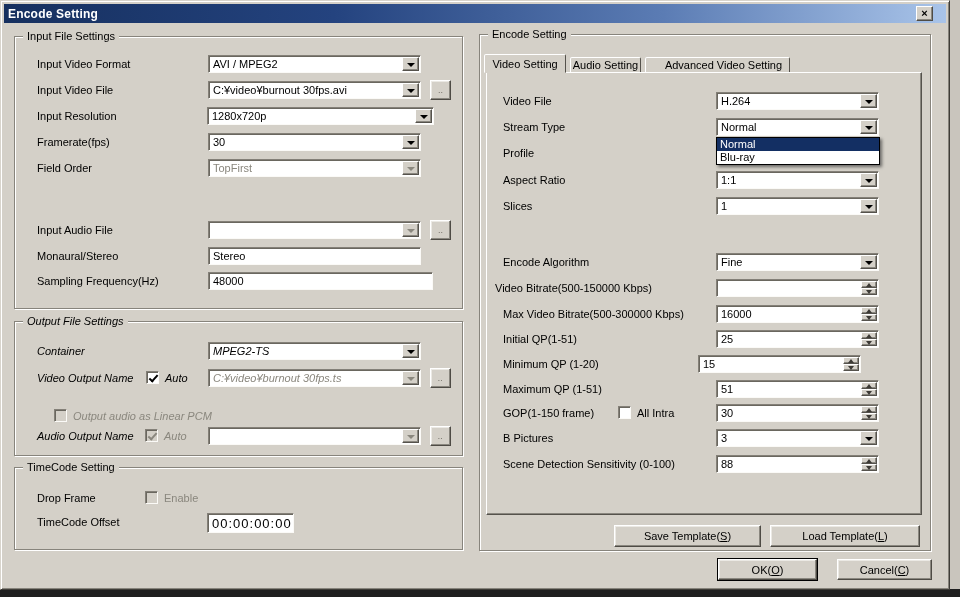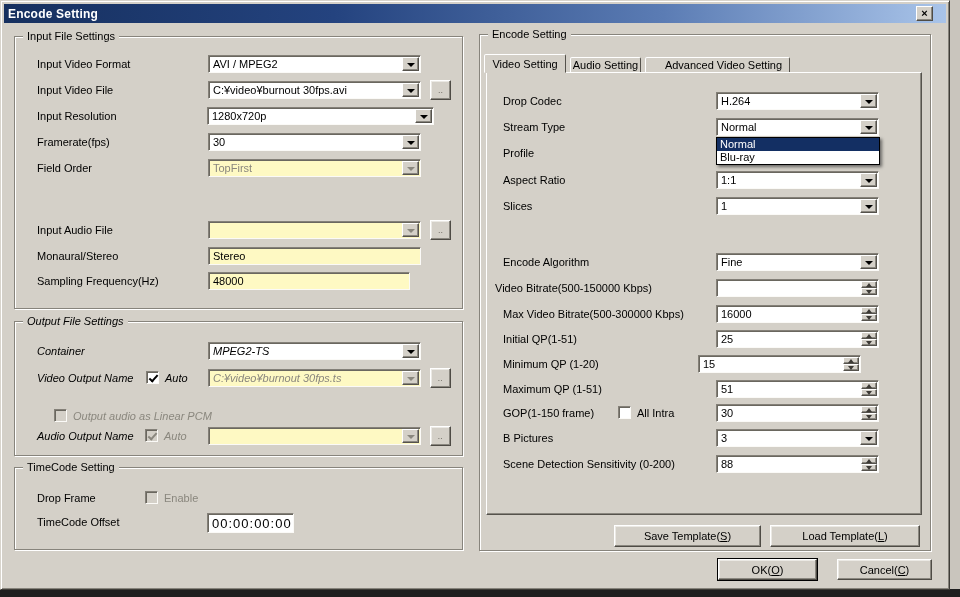--- a/index.html
+++ b/index.html
@@ -43,21 +43,21 @@
   .lbl { position:absolute; font-size:11px; line-height:18px; color:#000; white-space:nowrap; }
   .lbl.dis { color:#8a877e; }
 
   .field {
     position:absolute; height:18px; background:#ffffff;
     border:1px solid; border-color:#848078 #fbfaf7 #fbfaf7 #848078;
     box-shadow: inset 1px 1px 0 #6a675f;
     font-size:11px; line-height:15px; color:#000;
   }
   .field .ftext { position:absolute; left:4px; top:1px; right:2px; white-space:nowrap; overflow:hidden; }
-  .field.gray { background:#fef9c3; }
+  .field.gray { background:#ffffff; }
   .field.dis .ftext { color:#8a877e; }
 
   .cbtn {
     position:absolute; top:1px; right:1px; bottom:1px; width:17px;
     background:#d4d0c8; border:1px solid; border-color:#ffffff #55524c #55524c #ffffff;
     box-shadow: inset -1px -1px 0 #8a877f;
     display:flex; align-items:center; justify-content:center;
   }
   .cbtn::after { content:""; width:0; height:0; border-left:4px solid transparent; border-right:4px solid transparent; border-top:4px solid #000; transform:translateY(1px); }
   .combo.dis .cbtn::after { border-top-color:#8a877e; }
@@ -184,21 +184,21 @@
 
     <div class="row" style="top:210px;">
       <span class="lbl" style="left:22px;">Monaural/Stereo</span>
       <div class="field gray" style="left:193px; width:213px;">
         <span class="ftext">Stereo</span>
       </div>
     </div>
 
     <div class="row" style="top:235px;">
       <span class="lbl" style="left:22px;">Sampling Frequency(Hz)</span>
-      <div class="field gray" style="left:193px; width:202px;">
+      <div class="field gray" style="left:193px; width:225px;">
         <span class="ftext">48000</span>
       </div>
     </div>
   </div>
 
   <div class="group" style="left:13px; top:320px; width:449px; height:135px;font-style:italic;">
     <span class="group-label">Output File Settings</span>
 
     <div class="row" style="top:20px;">
       <span class="lbl" style="left:22px;">Container</span>
@@ -256,21 +256,21 @@
   <div class="group" style="left:478px; top:33px; width:452px; height:517px;">
     <span class="group-label">Encode Setting</span>
 
     <div class="tab active" style="left:4px; top:19px; width:82px; height:19px;">Video Setting</div>
     <div class="tab" style="left:90px; top:22px; width:71px; height:16px;">Audio Setting</div>
     <div class="tab" style="left:165px; top:22px; width:145px; height:16px;padding-left:12px;">Advanced Video Setting</div>
 
     <div class="panel" style="left:6px; top:37px; width:436px; height:443px;">
 
       <div class="row" style="top:19px;">
-        <span class="lbl" style="left:16px;">Drop Codec</span>
+        <span class="lbl" style="left:16px;">Video File</span>
         <div class="field combo" style="left:229px; width:163px;">
           <span class="ftext">H.264</span>
           <span class="cbtn"></span>
         </div>
       </div>
 
       <div class="row" style="top:45px;">
         <span class="lbl" style="left:16px;">Stream Type</span>
         <div class="field combo" style="left:229px; width:163px;">
           <span class="ftext">Normal</span>
@@ -380,21 +380,21 @@
 
       <div class="row" style="top:356px;">
         <span class="lbl" style="left:16px;">B Pictures</span>
         <div class="field combo" style="left:229px; width:163px;">
           <span class="ftext">3</span>
           <span class="cbtn"></span>
         </div>
       </div>
 
       <div class="row" style="top:382px;">
-        <span class="lbl" style="left:16px;">Scene Detection Sensitivity (0-200)</span>
+        <span class="lbl" style="left:16px;">Scene Detection Sensitivity (0-100)</span>
         <div class="field" style="left:229px; width:163px;">
           <span class="ftext">88</span>
           <span class="spin">
               <span class="spin-btn up"></span>
               <span class="spin-btn down"></span>
             </span>
         </div>
       </div>
     </div>
 

